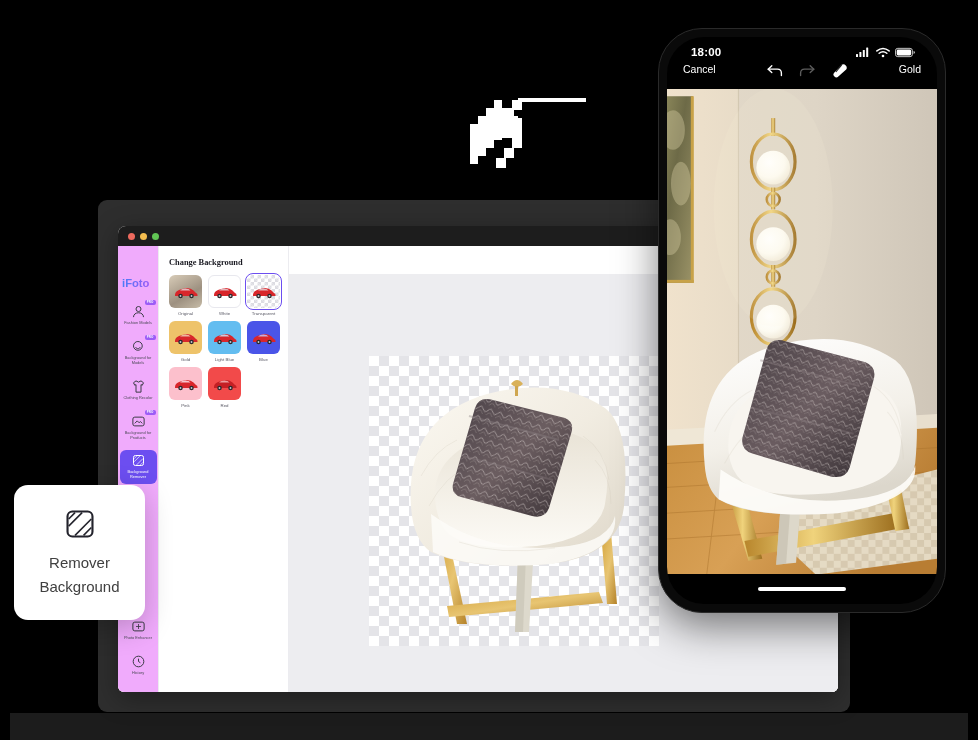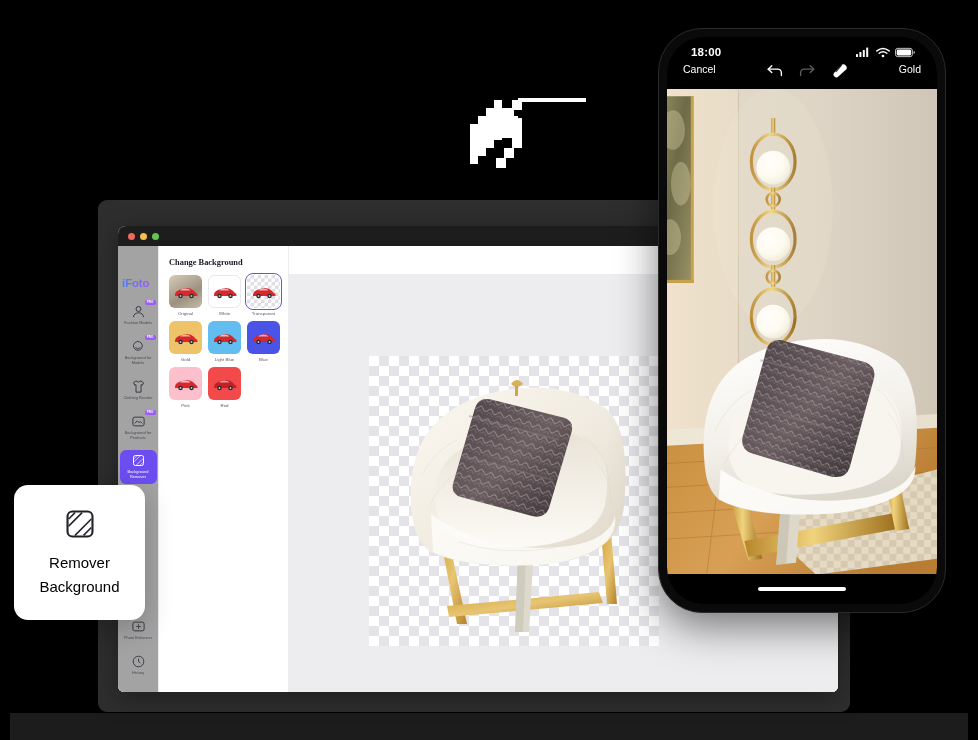--- a/index.html
+++ b/index.html
@@ -38,21 +38,21 @@
   }
   .dot { width: 7px; height: 7px; border-radius: 50%; }
   .dot.red { background: #ed6a5e; }
   .dot.yellow { background: #f4bd4f; }
   .dot.green { background: #61c554; }
 
   .app-body { display: flex; height: 446px; background: #fff; }
 
   
   .rail {
-    width: 41px; background: #a3a3a3; border-right: 1px solid #ececf0;
+    width: 41px; background: #f0abfc; border-right: 1px solid #ececf0;
     display: flex; flex-direction: column; align-items: center;
     padding-top: 29px; flex-shrink: 0; position: relative;
   }
   .rail-item {
     width: 37px; padding: 3px 0 4px; margin-bottom: 6px; border-radius: 6px;
     display: flex; flex-direction: column; align-items: center; position: relative;
     cursor: pointer;
   }
   .rail-item.active { background: #6c4ef0; }
   .rail-ico {
@@ -116,21 +116,21 @@
   
   .feature-card {
     position: absolute; left: 14px; top: 485px; width: 131px; height: 135px;
     background: #fff; border-radius: 14px; box-shadow: 0 8px 28px rgba(0,0,0,.22);
     display: flex; flex-direction: column; align-items: center; justify-content: center;
     z-index: 30;
   }
   .feature-ico { width: 34px; height: 34px; margin-bottom: 10px; }
   .feature-ico svg { width: 34px; height: 34px; display: block; }
   .feature-txt {
-    font-size: 15px; line-height: 24px; color: #000000; text-align: center; font-weight: 400;
+    font-size: 15px; line-height: 24px; color: #404040; text-align: center; font-weight: 400;
   }
 
   
   .phone {
     position: absolute; left: 658px; top: 28px; width: 288px; height: 585px;
     background: #0a0a0a; border-radius: 44px; z-index: 40;
     box-shadow: 0 14px 40px rgba(0,0,0,.5);
     border: 1px solid #2a2a2a;
   }
   .phone-inner {

